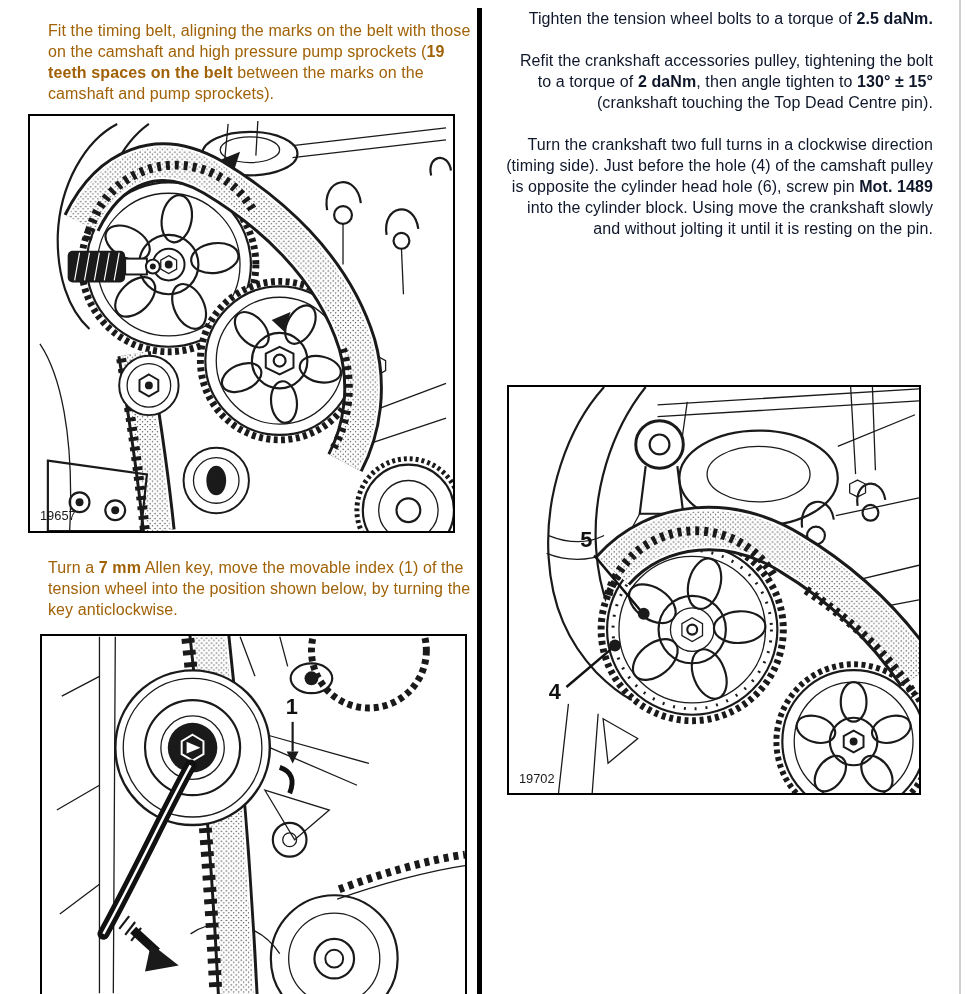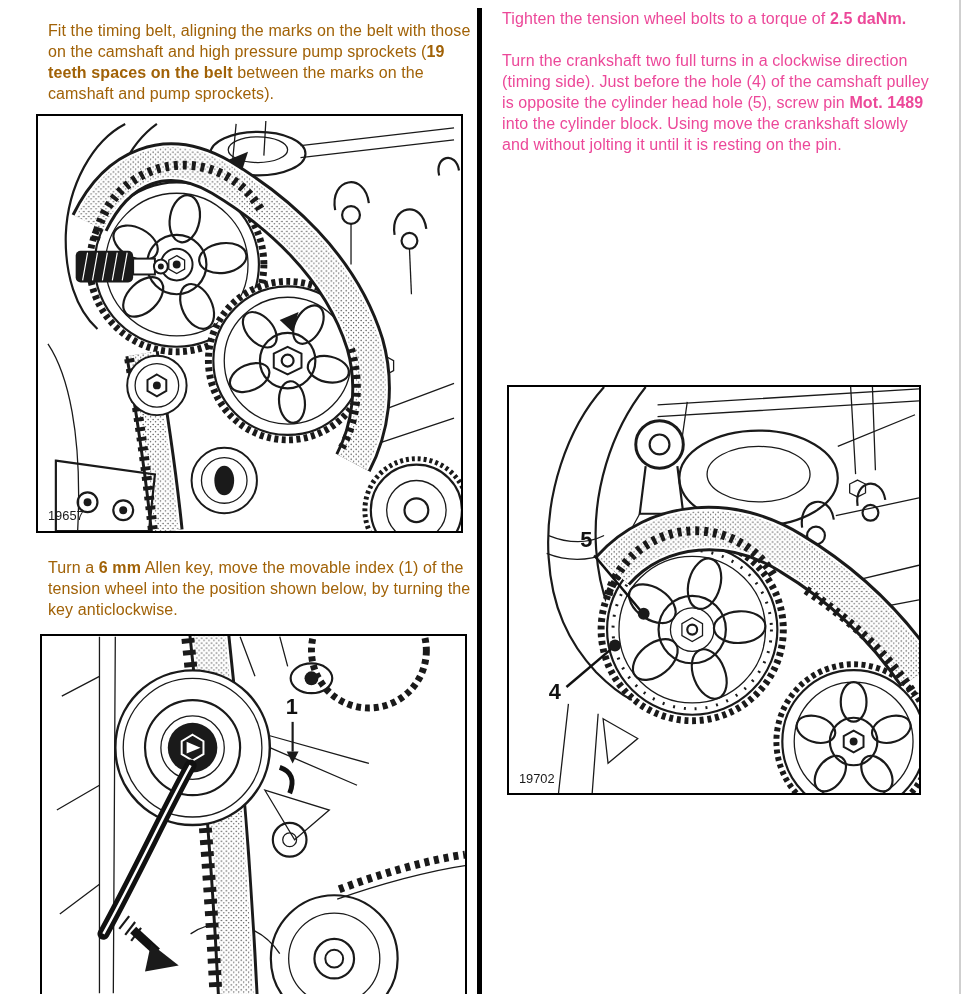--- a/index.html
+++ b/index.html
@@ -17,21 +17,21 @@
     font-size:16px;
     line-height:21px;
     color:#a16207;
     letter-spacing:0.1px;
   }
   .para b{font-weight:bold;}
   .rcol{position:absolute;left:502px;top:8px;width:431px;}
   .rcol .rpara{
     position:static;
     margin:0 0 21px 0;
-    font-size:16px;line-height:21px;color:#ec4899;letter-spacing:0.1px;
+    font-size:16px;line-height:21px;color:#0f172a;letter-spacing:0.1px;text-align:right;
   }
   .fig{
     position:absolute;
     margin:0;
     background:#ffffff;
     border:2px solid #000;
     box-sizing:border-box;
   }
   .fig svg{display:block;width:100%;height:100%;}
   .fig-cut{border-bottom:none;}
@@ -50,21 +50,21 @@
   .figtext{font-family:"Liberation Sans",sans-serif;font-size:13px;fill:#1a1a1a;}
   .callout{font-family:"Liberation Sans",sans-serif;font-size:22px;font-weight:bold;fill:#111;}
 </style>
 </head>
 <body>
 
 <div class="page">
 
   <p class="para" style="left:36px;top:8px;width:436px;"><span>Fit the timing belt, aligning the marks on the belt with those on the camshaft and high pressure pump sprockets (</span><b>19 teeth spaces on the belt</b><span> between the marks on the camshaft and pump sprockets).</span></p>
 
-  <figure class="fig" style="left:36px;top:114px;width:427px;height:419px;">
+  <figure class="fig" style="left:28px;top:114px;width:427px;height:419px;">
     <svg viewBox="0 0 427 419">
       <defs>
         <pattern id="stipA" width="5" height="5" patternUnits="userSpaceOnUse">
           <rect width="5" height="5" fill="#ffffff"></rect>
           <circle cx="1.2" cy="1.5" r="0.8" fill="#555"></circle>
           <circle cx="3.6" cy="3.8" r="0.7" fill="#555"></circle>
         </pattern>
       </defs>
 
       <g>
@@ -161,21 +161,21 @@
         <circle class="s2" cx="50" cy="390" r="10"></circle>
         <circle class="blk" cx="50" cy="390" r="4"></circle>
         <circle class="s2" cx="86" cy="398" r="10"></circle>
         <circle class="blk" cx="86" cy="398" r="4"></circle>
       </g>
 
       <text class="figtext" x="10" y="408">19657</text>
     </svg>
   </figure>
 
-  <p class="para" style="left:36px;top:545px;width:436px;"><span>Turn a </span><b>6 mm</b><span> Allen key, move the movable index (1) of the tension wheel into the position shown below, by turning the key anticlockwise.</span></p>
+  <p class="para" style="left:36px;top:545px;width:436px;"><span>Turn a </span><b>7 mm</b><span> Allen key, move the movable index (1) of the tension wheel into the position shown below, by turning the key anticlockwise.</span></p>
 
   <figure class="fig fig-cut" style="left:40px;top:634px;width:427px;height:360px;">
     <svg viewBox="0 0 427 360">
       <defs>
         <pattern id="stipB" width="5" height="5" patternUnits="userSpaceOnUse">
           <rect width="5" height="5" fill="#ffffff"></rect>
           <circle cx="1.2" cy="1.5" r="0.8" fill="#555"></circle>
           <circle cx="3.6" cy="3.8" r="0.7" fill="#555"></circle>
         </pattern>
       </defs>
@@ -235,21 +235,22 @@
         <path d="M240,132 Q258,138 250,158" fill="none" stroke="#111" stroke-width="5"></path>
       </g>
     </svg>
   </figure>
 
   <div class="divider"></div>
   <div class="page-edge"></div>
 
   <div class="rcol">
     <p class="rpara"><span>Tighten the tension wheel bolts to a torque of </span><b>2.5 daNm.</b></p>
-    <p class="rpara"><span>Turn the crankshaft two full turns in a clockwise direction (timing side). Just before the hole (4) of the camshaft pulley is opposite the cylinder head hole (5), screw pin </span><b>Mot. 1489</b><span> into the cylinder block. Using move the crankshaft slowly and without jolting it until it is resting on the pin.</span></p>
+    <p class="rpara"><span>Refit the crankshaft accessories pulley, tightening the bolt to a torque of </span><b>2 daNm</b><span>, then angle tighten to </span><b>130° ± 15°</b><span> (crankshaft touching the Top Dead Centre pin).</span></p>
+    <p class="rpara"><span>Turn the crankshaft two full turns in a clockwise direction (timing side). Just before the hole (4) of the camshaft pulley is opposite the cylinder head hole (6), screw pin </span><b>Mot. 1489</b><span> into the cylinder block. Using move the crankshaft slowly and without jolting it until it is resting on the pin.</span></p>
   </div>
 
   <figure class="fig" style="left:507px;top:385px;width:414px;height:410px;">
     <svg viewBox="0 0 414 410">
       <defs>
         <pattern id="stipC" width="5" height="5" patternUnits="userSpaceOnUse">
           <rect width="5" height="5" fill="#ffffff"></rect>
           <circle cx="1.2" cy="1.5" r="0.8" fill="#555"></circle>
           <circle cx="3.6" cy="3.8" r="0.7" fill="#555"></circle>
         </pattern>

